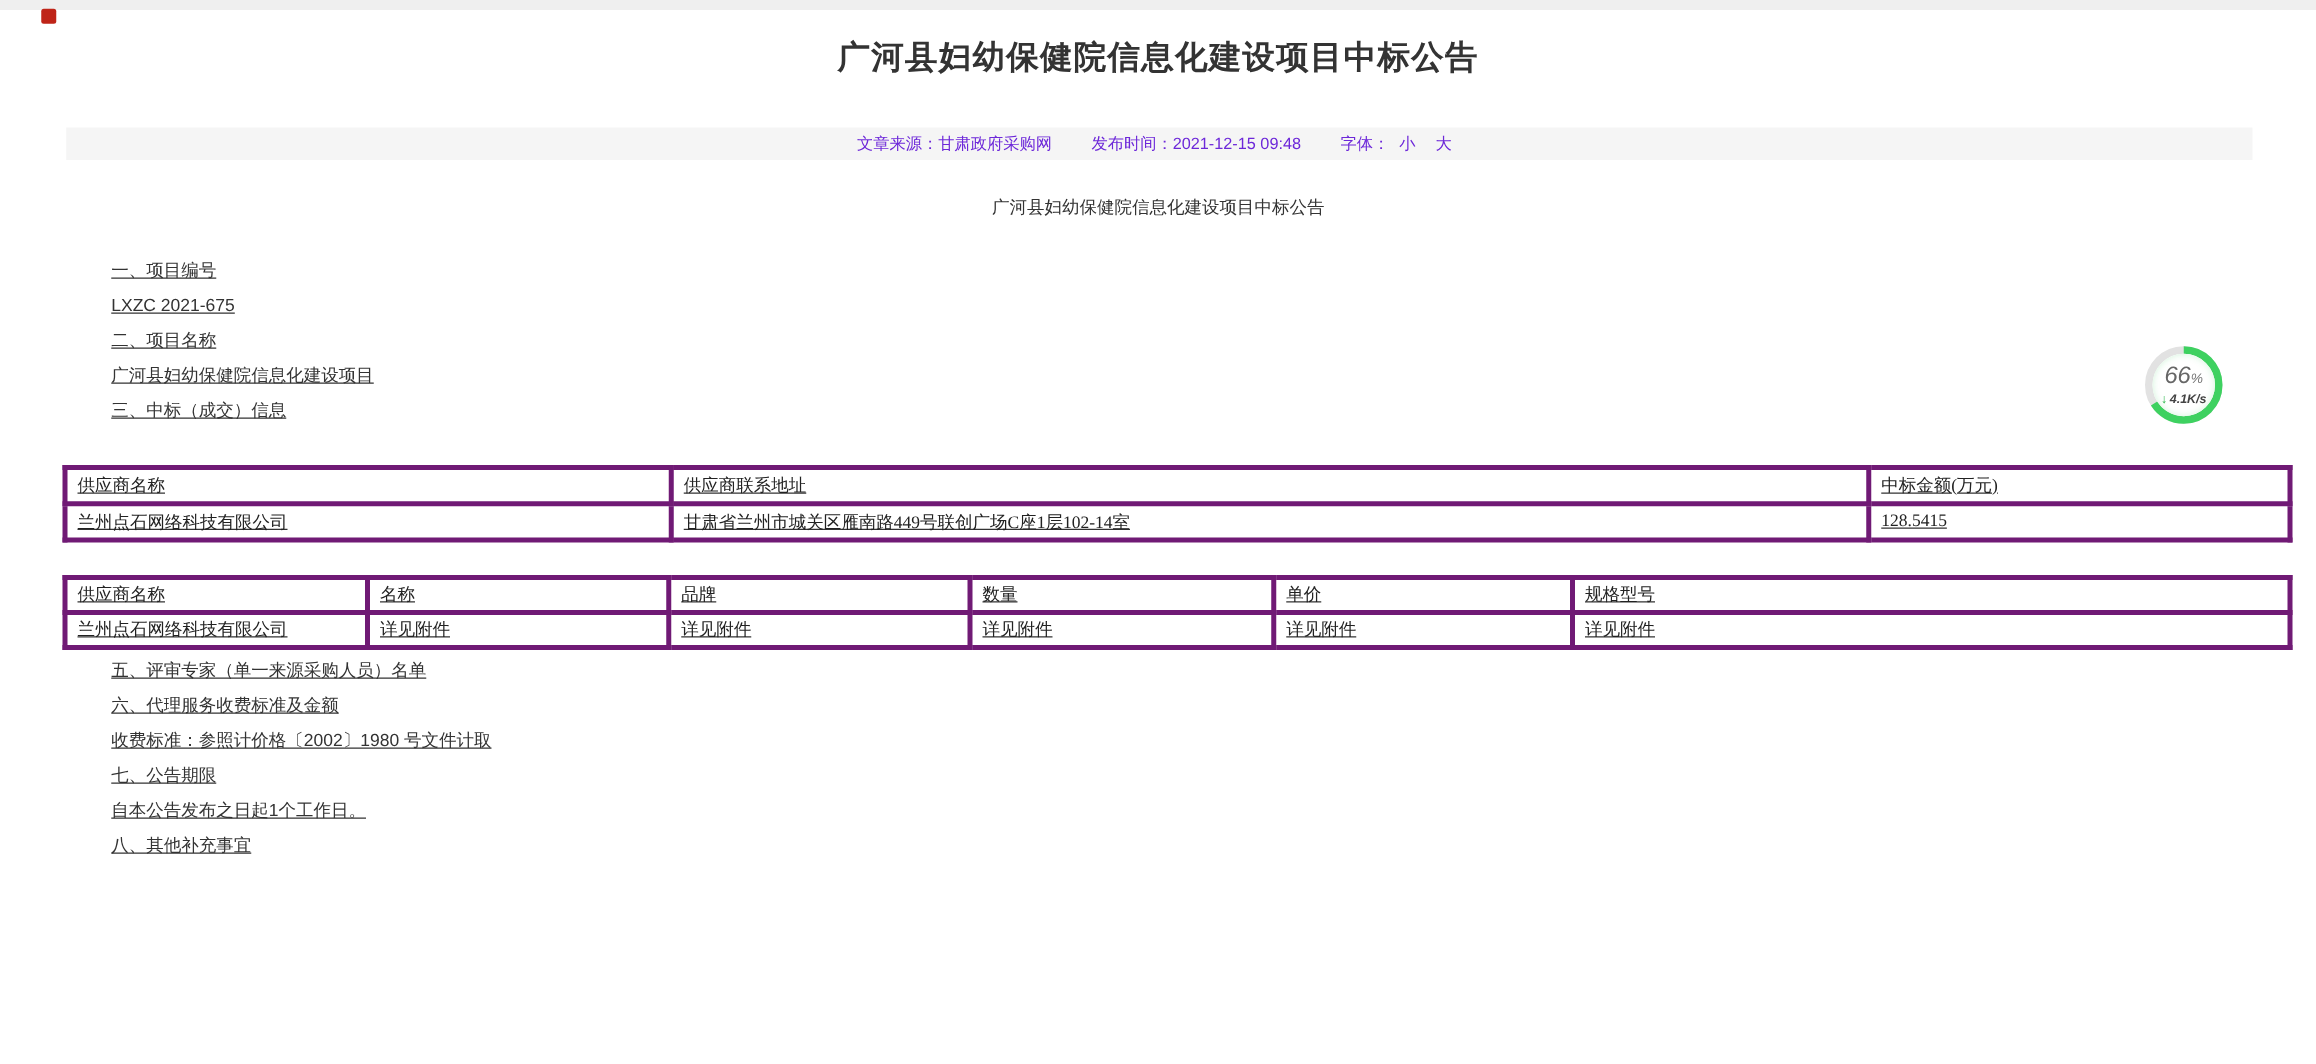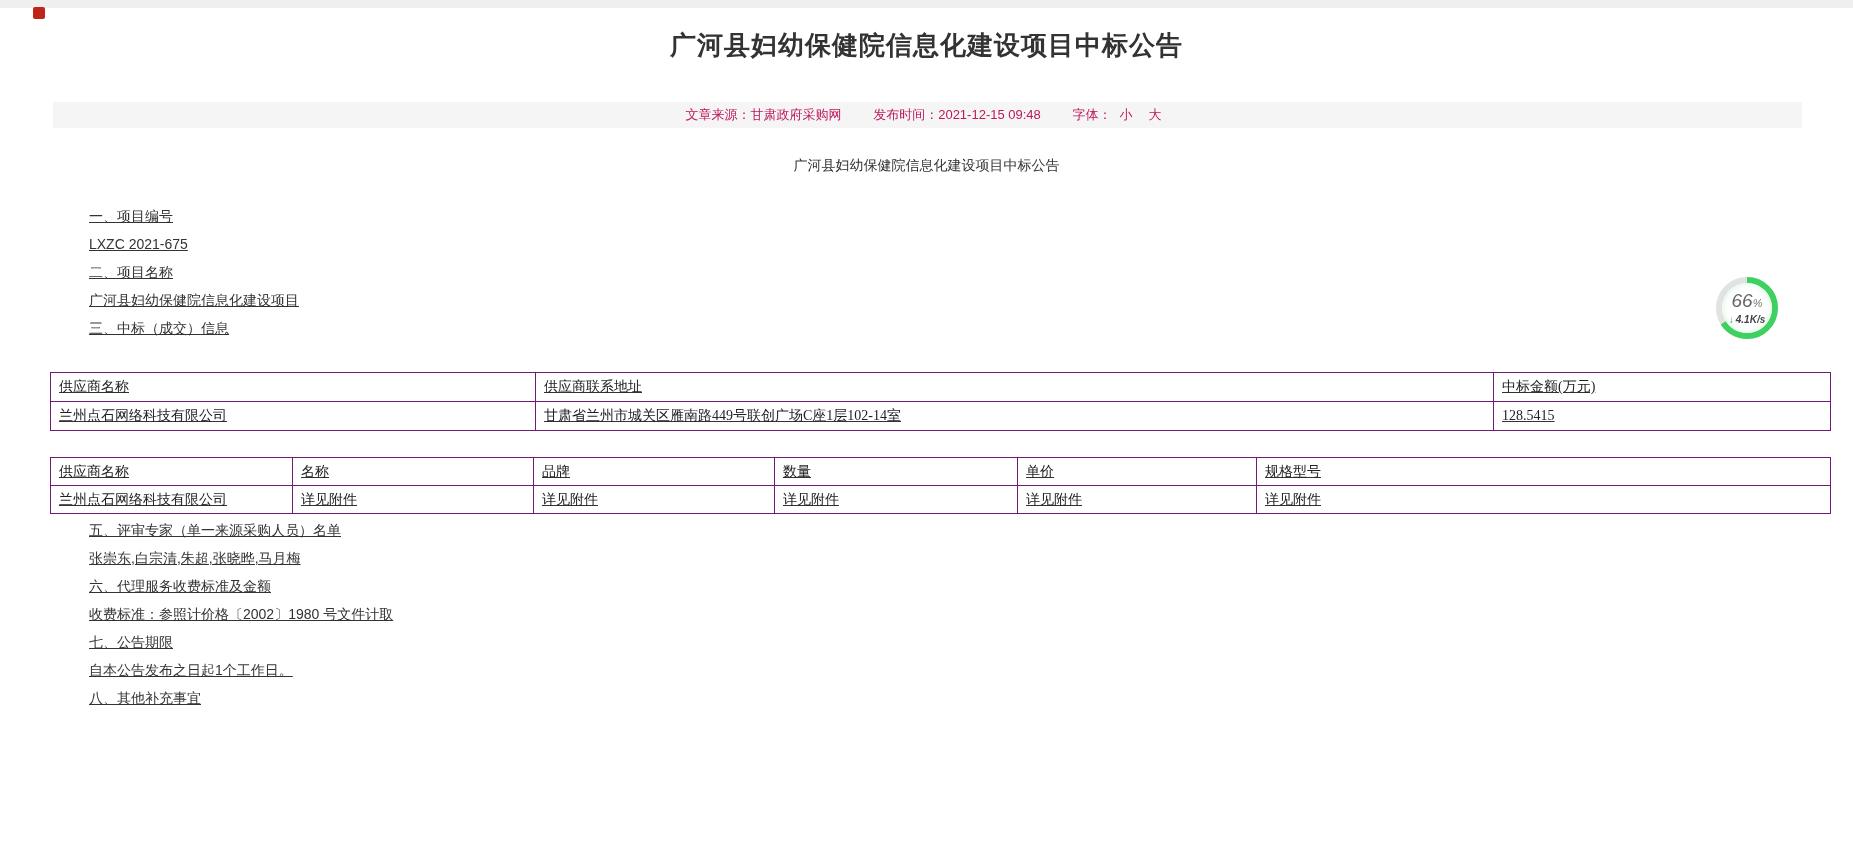--- a/index.html
+++ b/index.html
@@ -22,21 +22,21 @@
     text-align: center;
     font-size: 26px; font-weight: bold; color: #333;
     letter-spacing: 1px;
     line-height: 31px;
   }
   .meta-bar {
     margin: 41px 51px 0 53px;
     height: 26px; line-height: 26px;
     background: #f5f5f5;
     text-align: center;
-    font-size: 13px; color: #be185d;
+    font-size: 13px; color: #6d28d9;
   }
   .meta-bar .meta-item { margin: 0 14px; }
   .meta-bar .font-btn { margin: 0 8px; cursor: pointer; }
   .subtitle {
     margin-top: 27px;
     text-align: center;
     font-size: 14px; color: #333;
     line-height: 20px;
   }
   .content { margin-top: 27px; text-decoration: underline; }
@@ -47,21 +47,21 @@
   }
   table.doc-table {
     border-collapse: collapse;
     table-layout: fixed;
     margin-left: 50px;
     width: 1780px;
     font-family: "Liberation Serif", "DejaVu Serif", serif;
     font-size: 14px; color: #222;
   }
   table.doc-table td {
-    border: 1px solid #701a75;
+    border: 4px solid #701a75;
     height: 28px;
     padding: 0 8px;
     overflow: hidden;
     white-space: nowrap;
   }
   table.award { margin-top: 30px; }
   table.award td { height: 29px; }
   .s4-wrap { margin-top: 31px; }
   table.goods { margin-top: 26px; }
   .bottom-content { margin-top: 2px; }
@@ -152,21 +152,20 @@
       <td>详见附件</td>
       <td>详见附件</td>
       <td>详见附件</td>
       <td>详见附件</td>
     </tr>
   </tbody>
     </table>
 
   <div class="bottom-content">
     <p class="para">五、评审专家（单一来源采购人员）名单</p>
-    <p class="para">张崇东,白宗清,朱超,张晓晔,马月梅</p>
     <p class="para">六、代理服务收费标准及金额</p>
     <p class="para">收费标准：参照计价格〔2002〕1980 号文件计取</p>
     <p class="para">七、公告期限</p>
     <p class="para">自本公告发布之日起1个工作日。</p>
     <p class="para">八、其他补充事宜</p>
   </div>
 </div>
 
 <div class="dl-badge">
   <svg width="64" height="64" viewBox="0 0 64 64">

